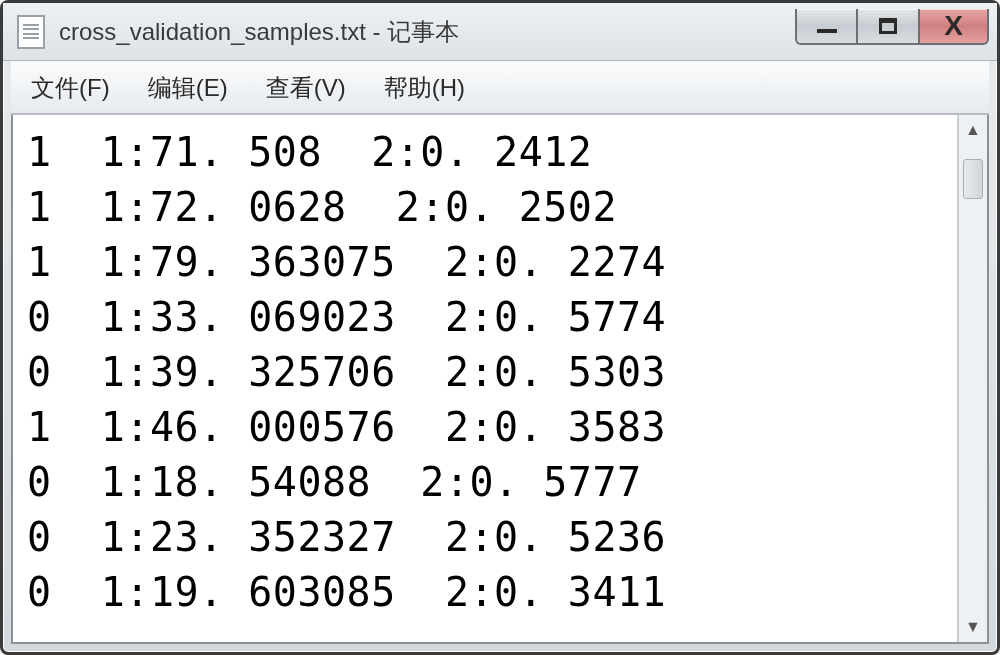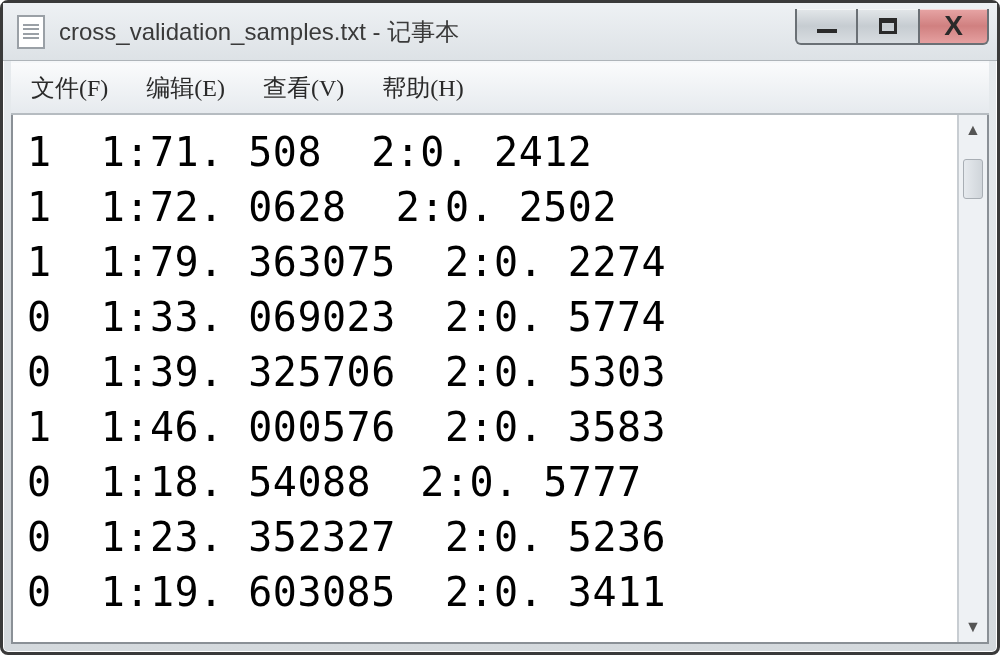--- a/index.html
+++ b/index.html
@@ -88,21 +88,20 @@
     .menubar {
       display: flex;
       padding: 10px 20px;
       background: linear-gradient(to bottom, #fafbfc 0%, #e6eaee 100%);
       border-top: 2px solid #f5f7f9;
       border-bottom: 2px solid #b6bcc1;
       gap: 38px;
       height: 54px;
       align-items: center;
       margin: 0 8px;
-      font-family: Liberation Serif, serif;
     }
     .menu-item {
       font-size: 24px;
       color: #2a2a2a;
       cursor: default;
     }
     
     .content-wrapper {
       flex: 1;
       display: flex;

